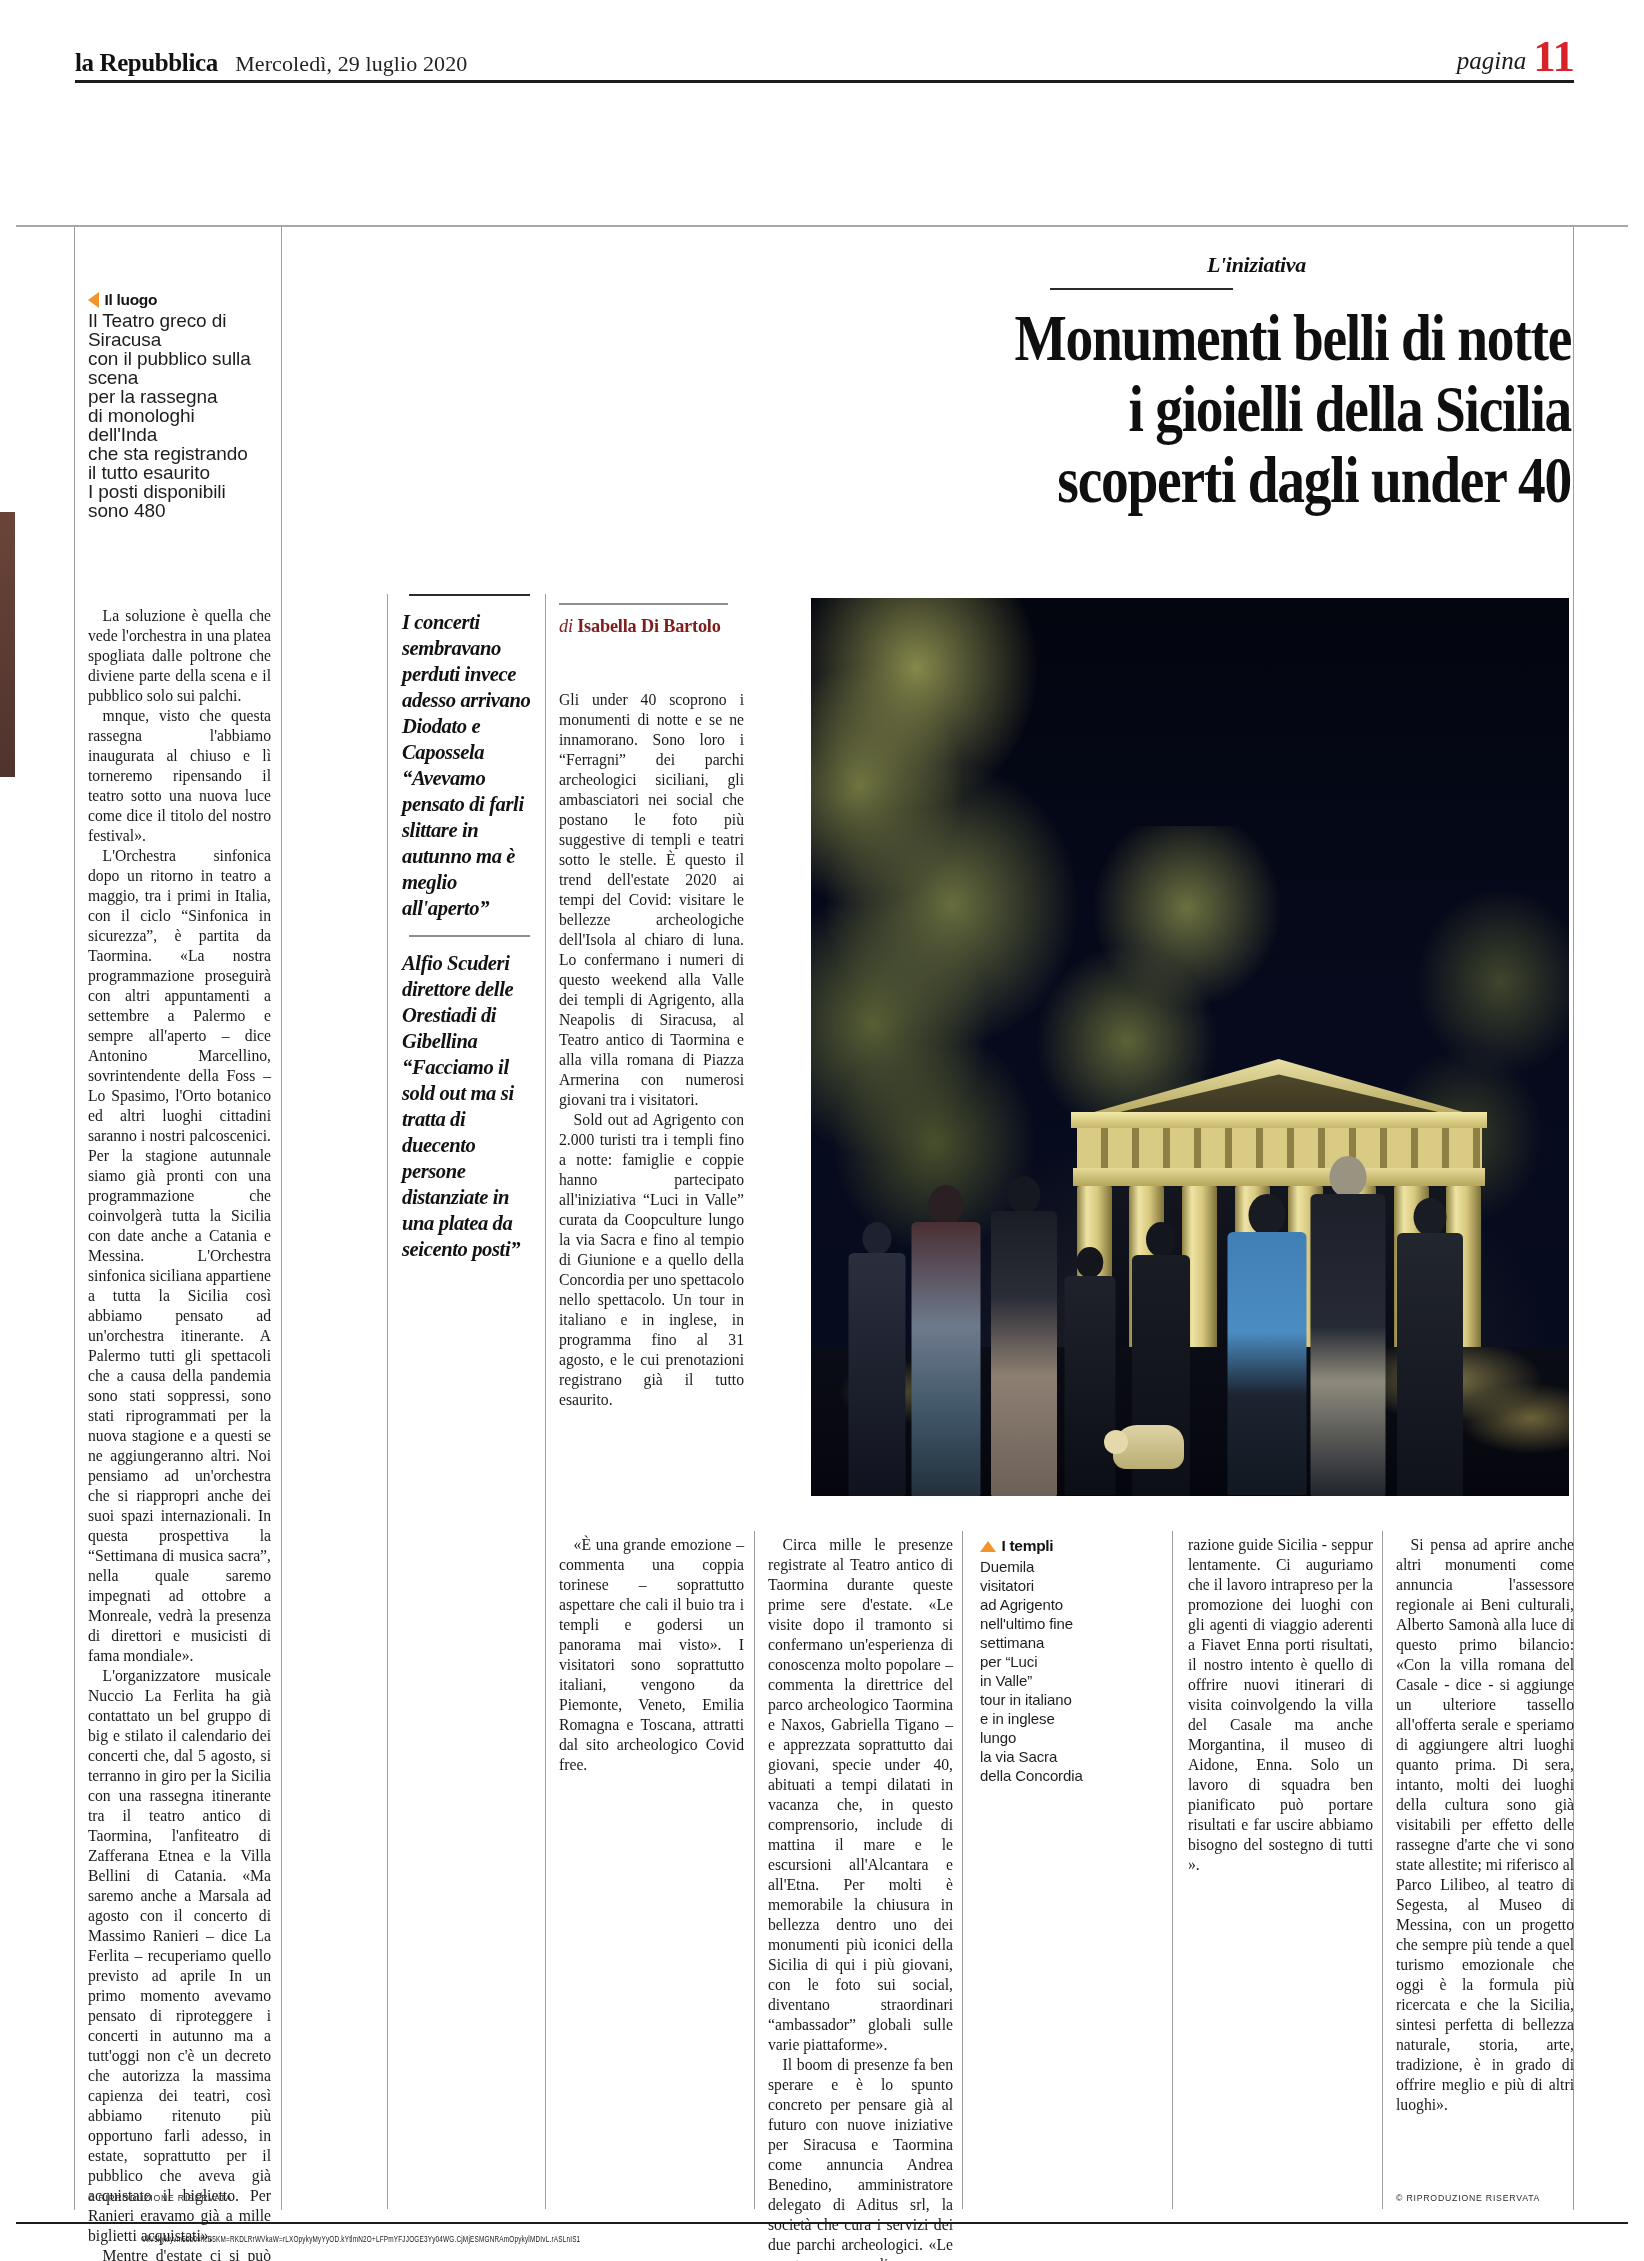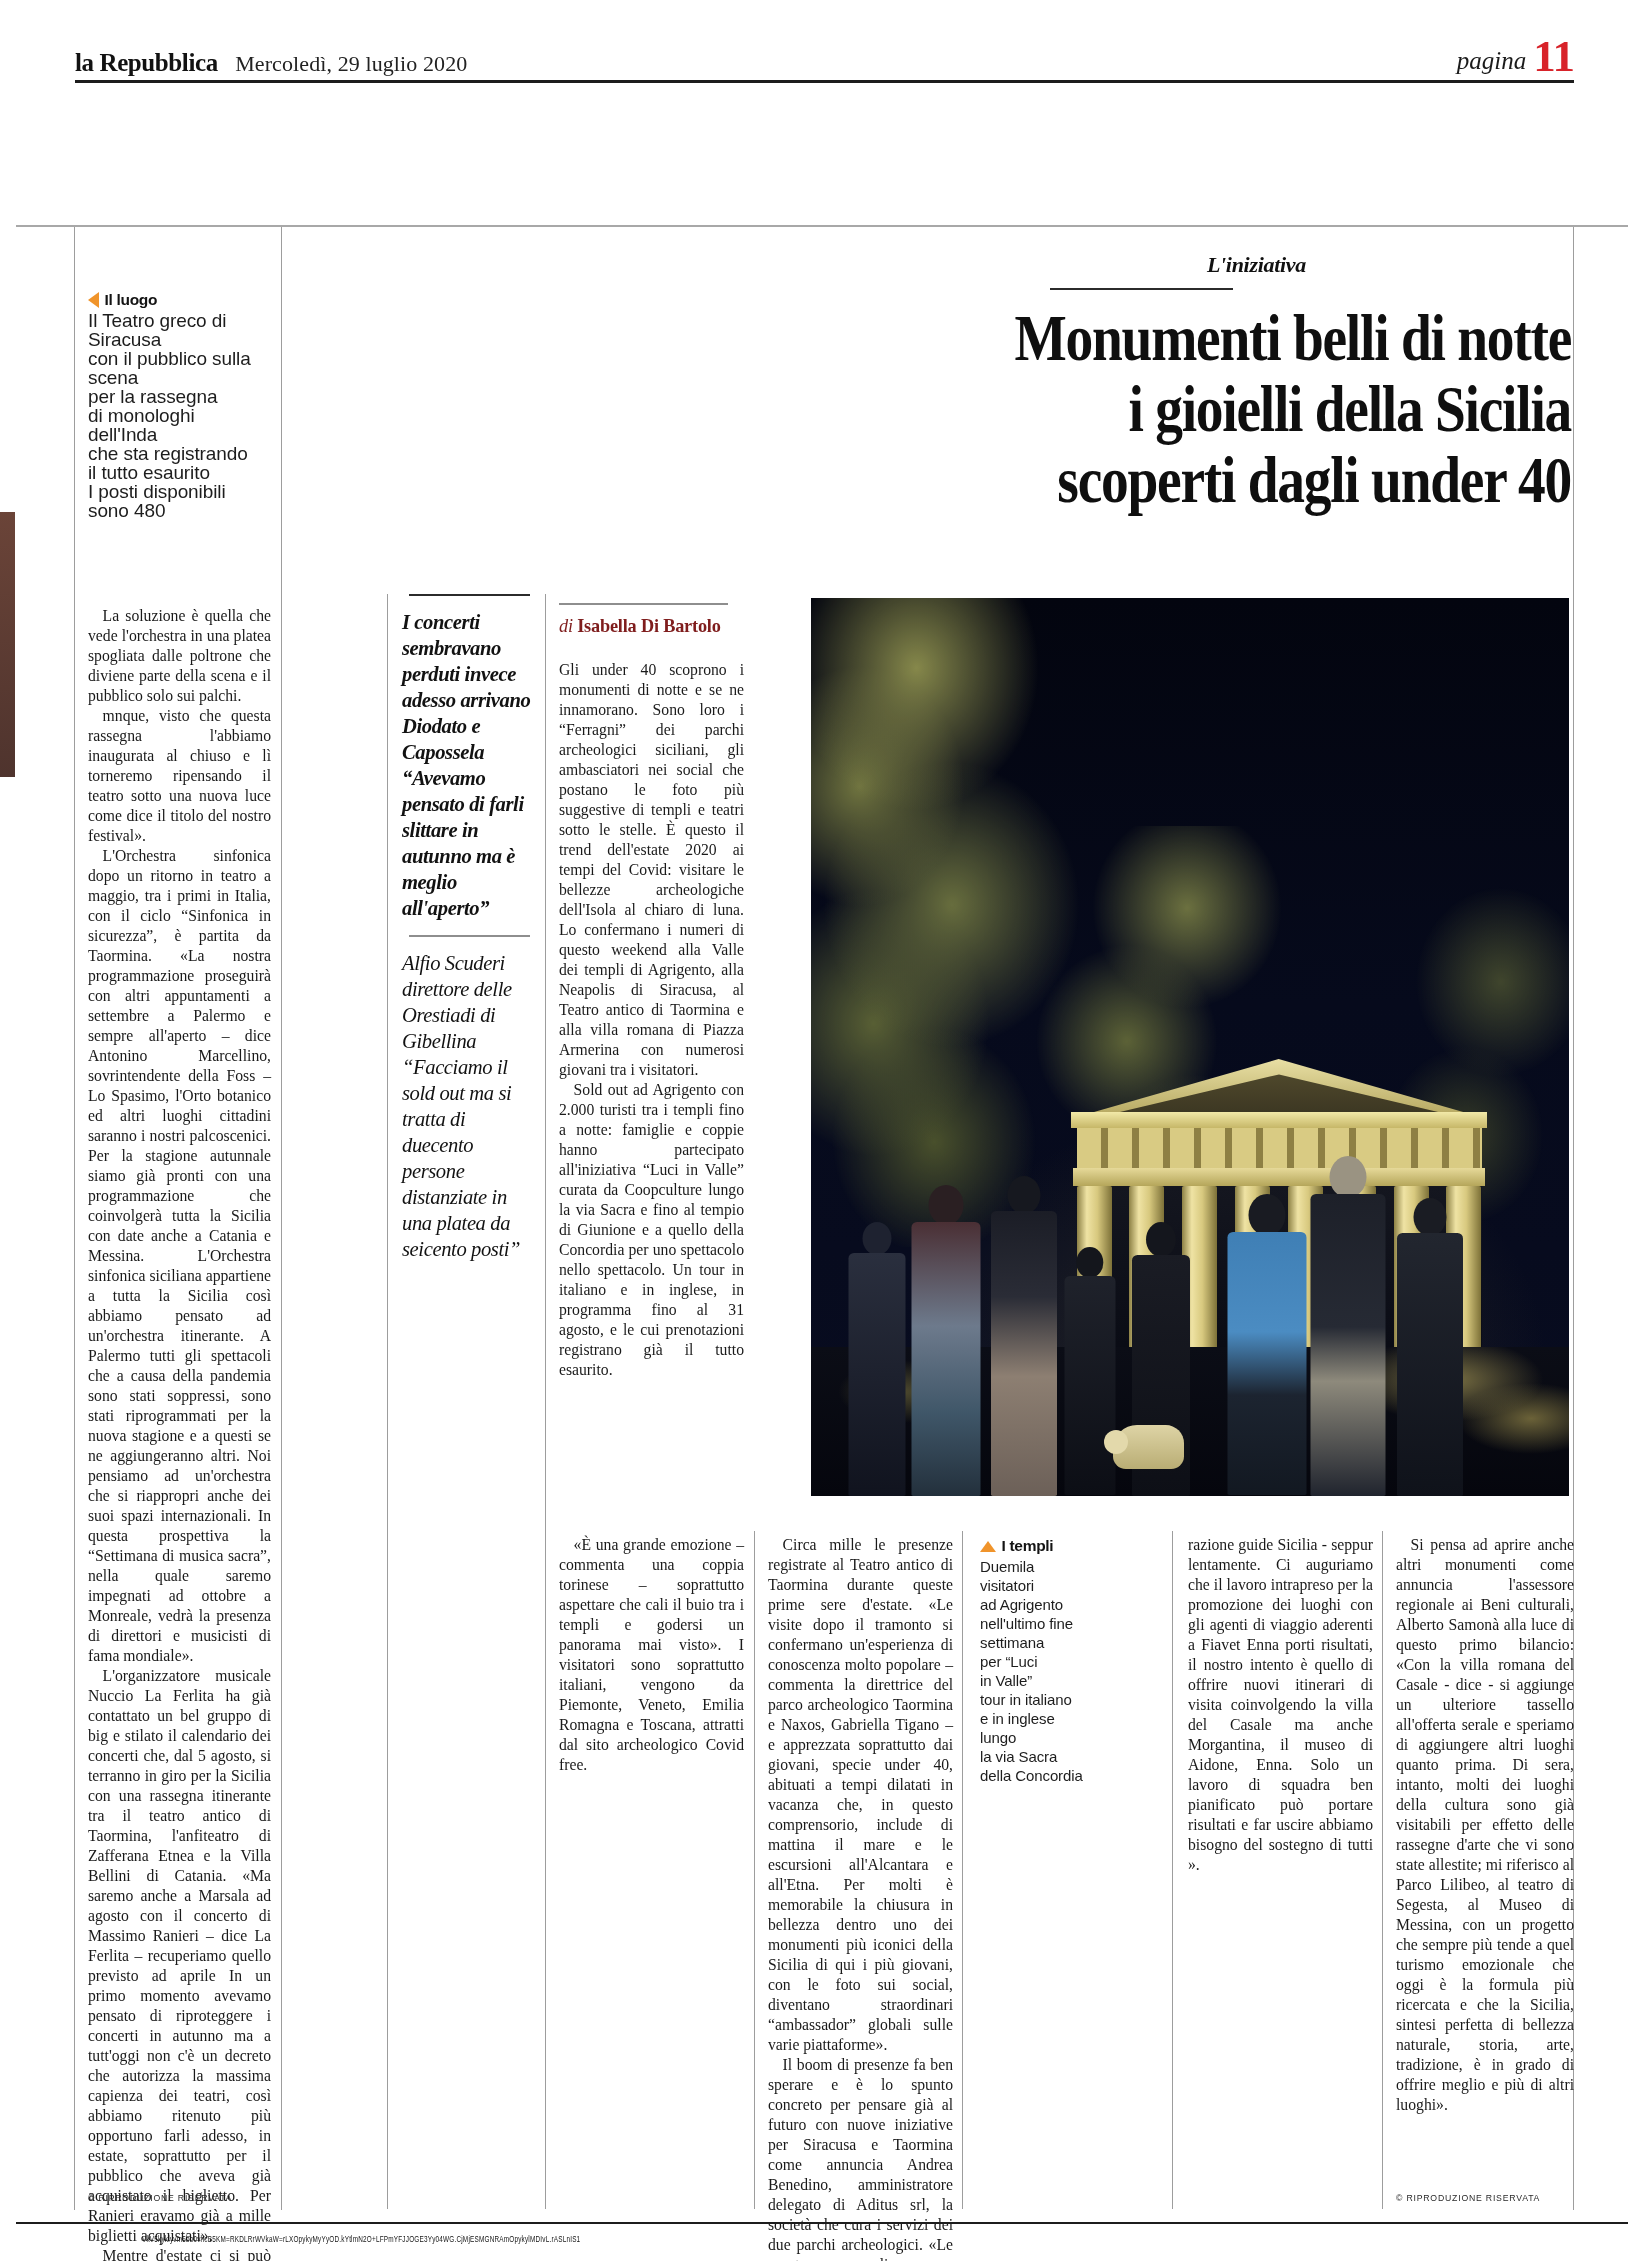--- a/index.html
+++ b/index.html
@@ -112,40 +112,40 @@
     color:#1a1a1a;
     hyphens:auto;
     -webkit-hyphens:auto;
   }
   .col p{margin:0;text-indent:14.6px;}
   .col p.first{text-indent:0;}
 
   
   #col1{left:88px;top:606px;width:183px;}
   
-  #col3{left:559px;top:660px;width:185px;}
+  #col3{left:559px;top:690px;width:185px;}
   
   #col4{left:559px;top:1535px;width:185px;}
   #col5{left:768px;top:1535px;width:185px;}
   #col7{left:1188px;top:1535px;width:185px;}
   #col8{left:1396px;top:1535px;width:178px;}
 
   
   .pullwrap{position:absolute;left:402px;top:594px;width:135px;text-align:left;}
   .pull-rule{width:121px;height:1.8px;background:#2b2b2b;margin:0 auto 12.8px;}
   .pull-quote{
     font-family:"Liberation Serif", serif;
     font-style:italic;font-weight:bold;
     font-size:20.6px;line-height:26px;color:#121212;
     letter-spacing:-0.4px;
   }
   .pull-sep{width:121px;height:1.8px;background:#8e8e8e;margin:14.6px auto 12.8px;}
   .pull-attrib{
     font-family:"Liberation Serif", serif;
-    font-style:italic;font-weight:normal;
+    font-style:italic;font-weight:bold;
     font-size:20.6px;line-height:26px;color:#121212;
     letter-spacing:-0.4px;
   }
 
   
   .byline-wrap{position:absolute;left:559px;top:603px;width:185px;}
   .byline-rule{width:169px;height:1.8px;background:#8e8e8e;margin-bottom:11px;}
   .byline{
     font-family:"Liberation Serif", serif;
     font-size:18.3px;color:#7f1d1d;letter-spacing:-0.2px;

